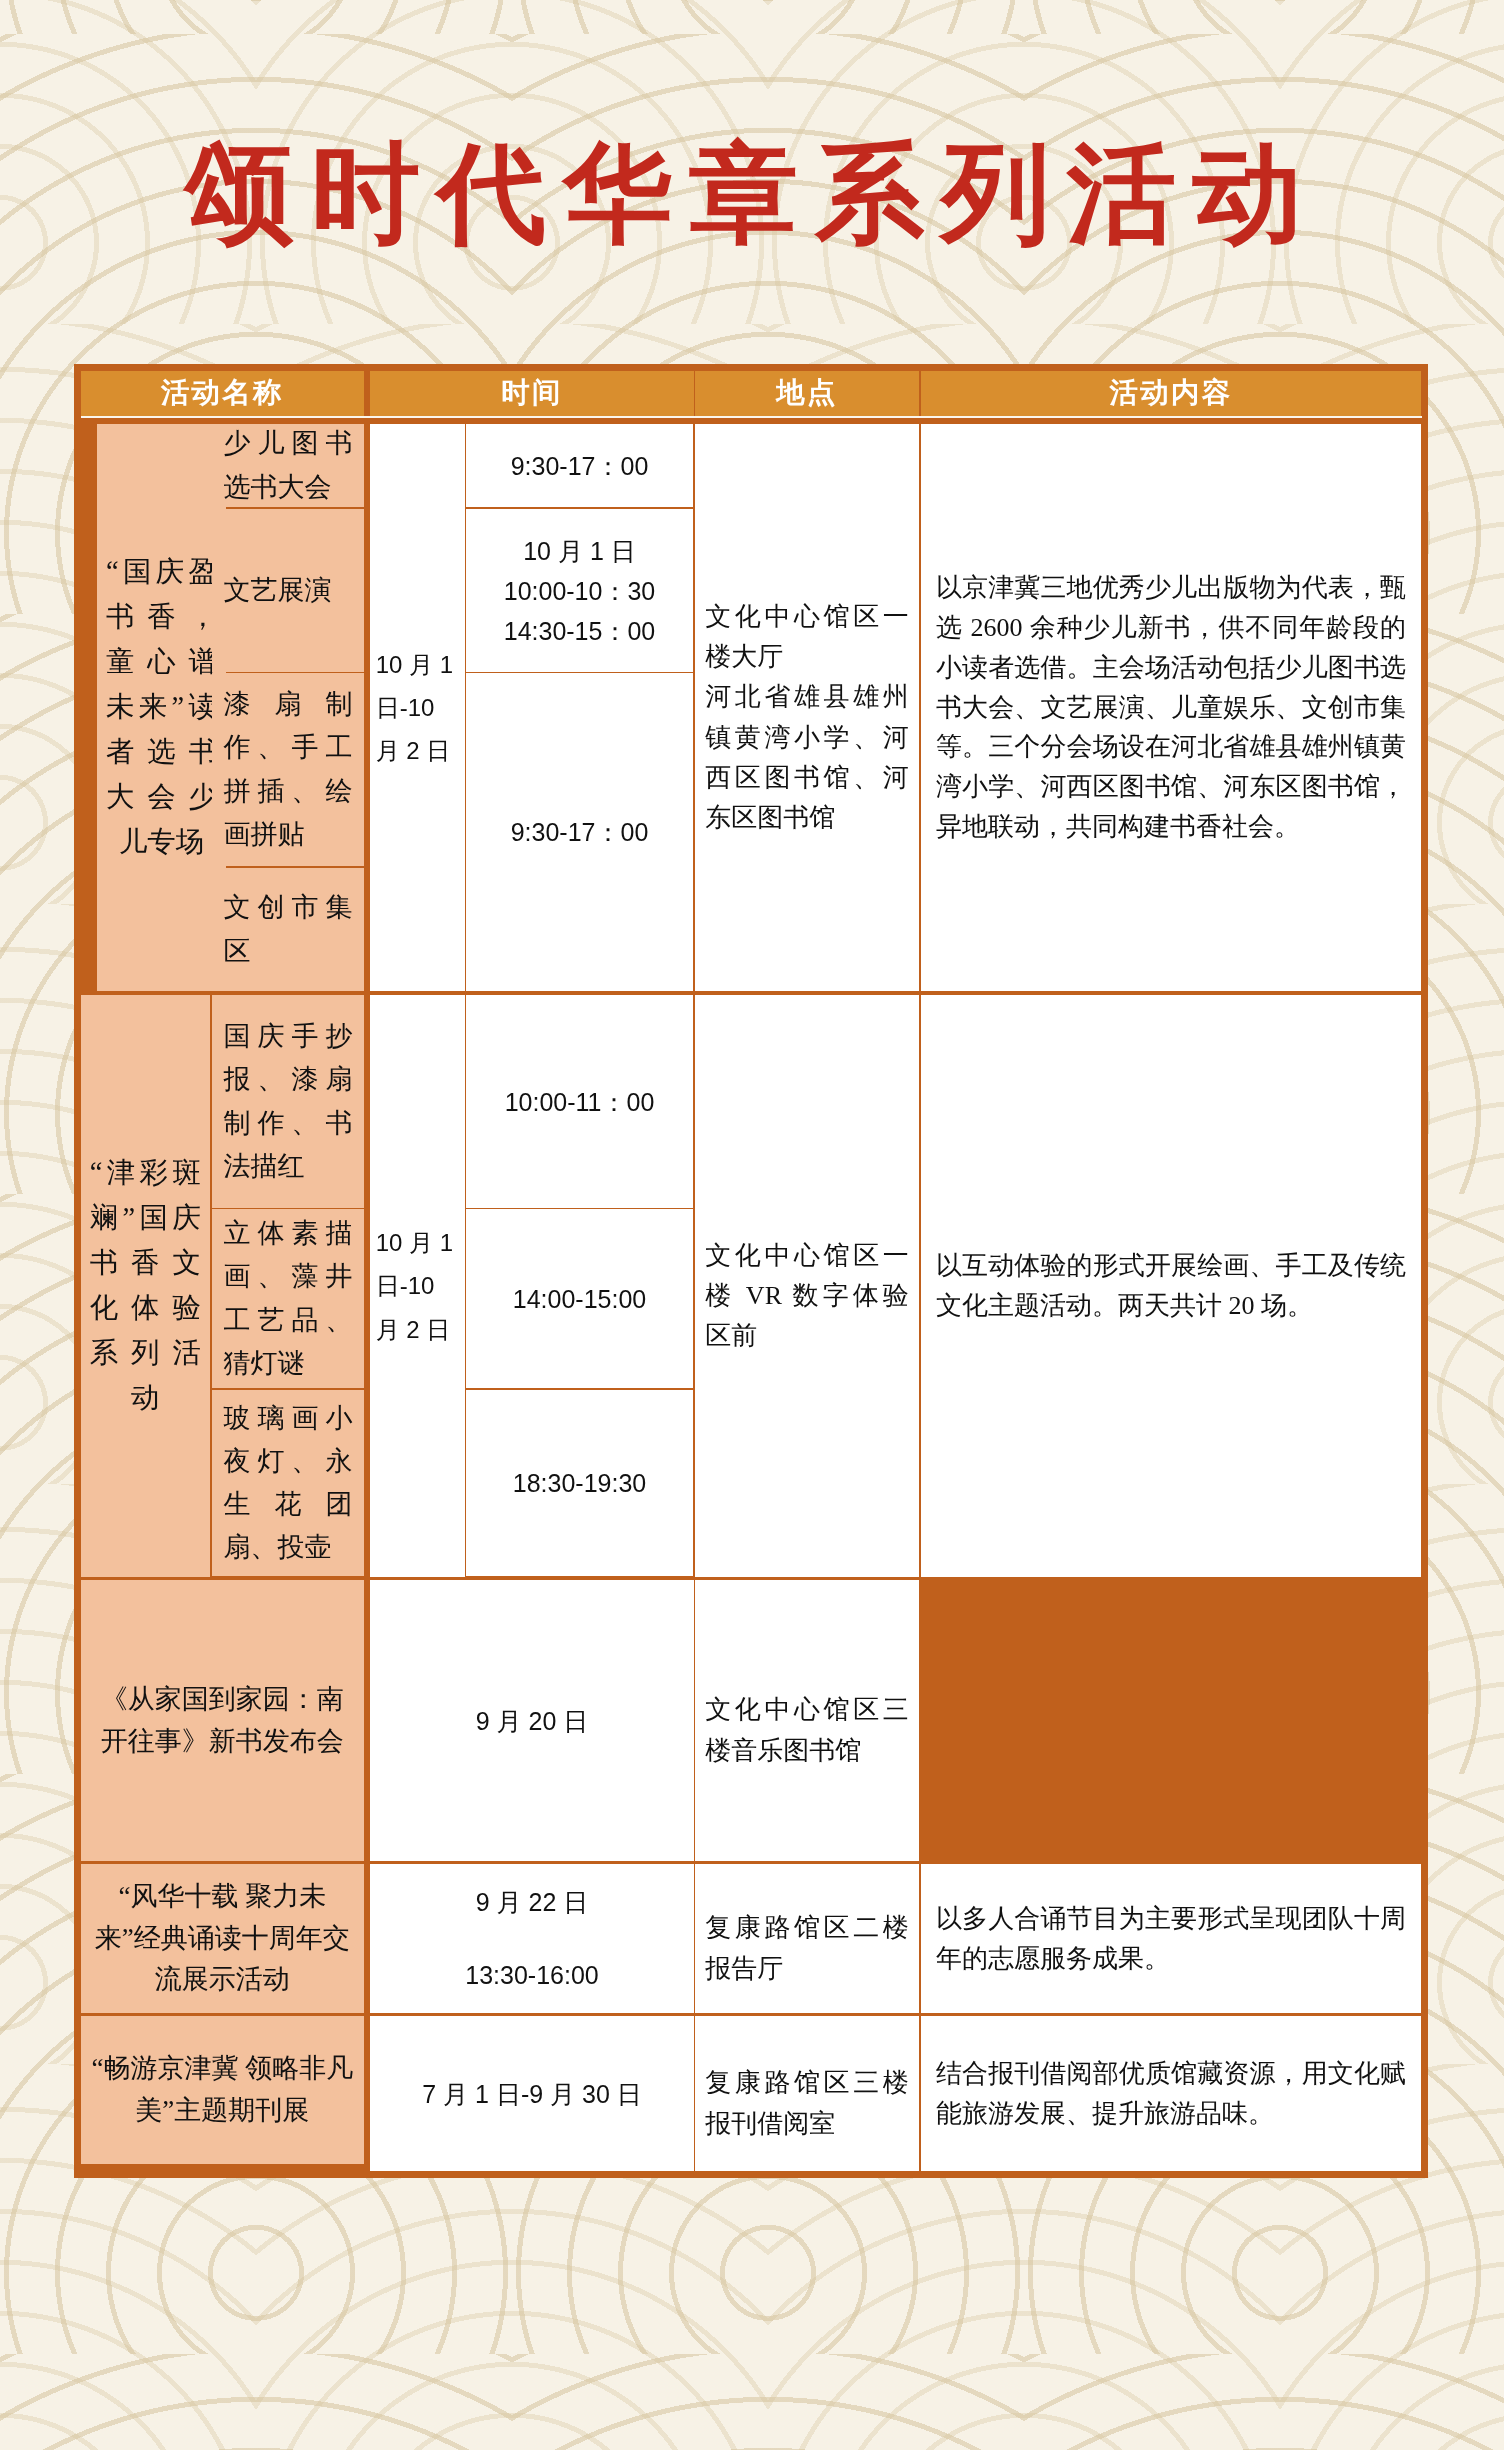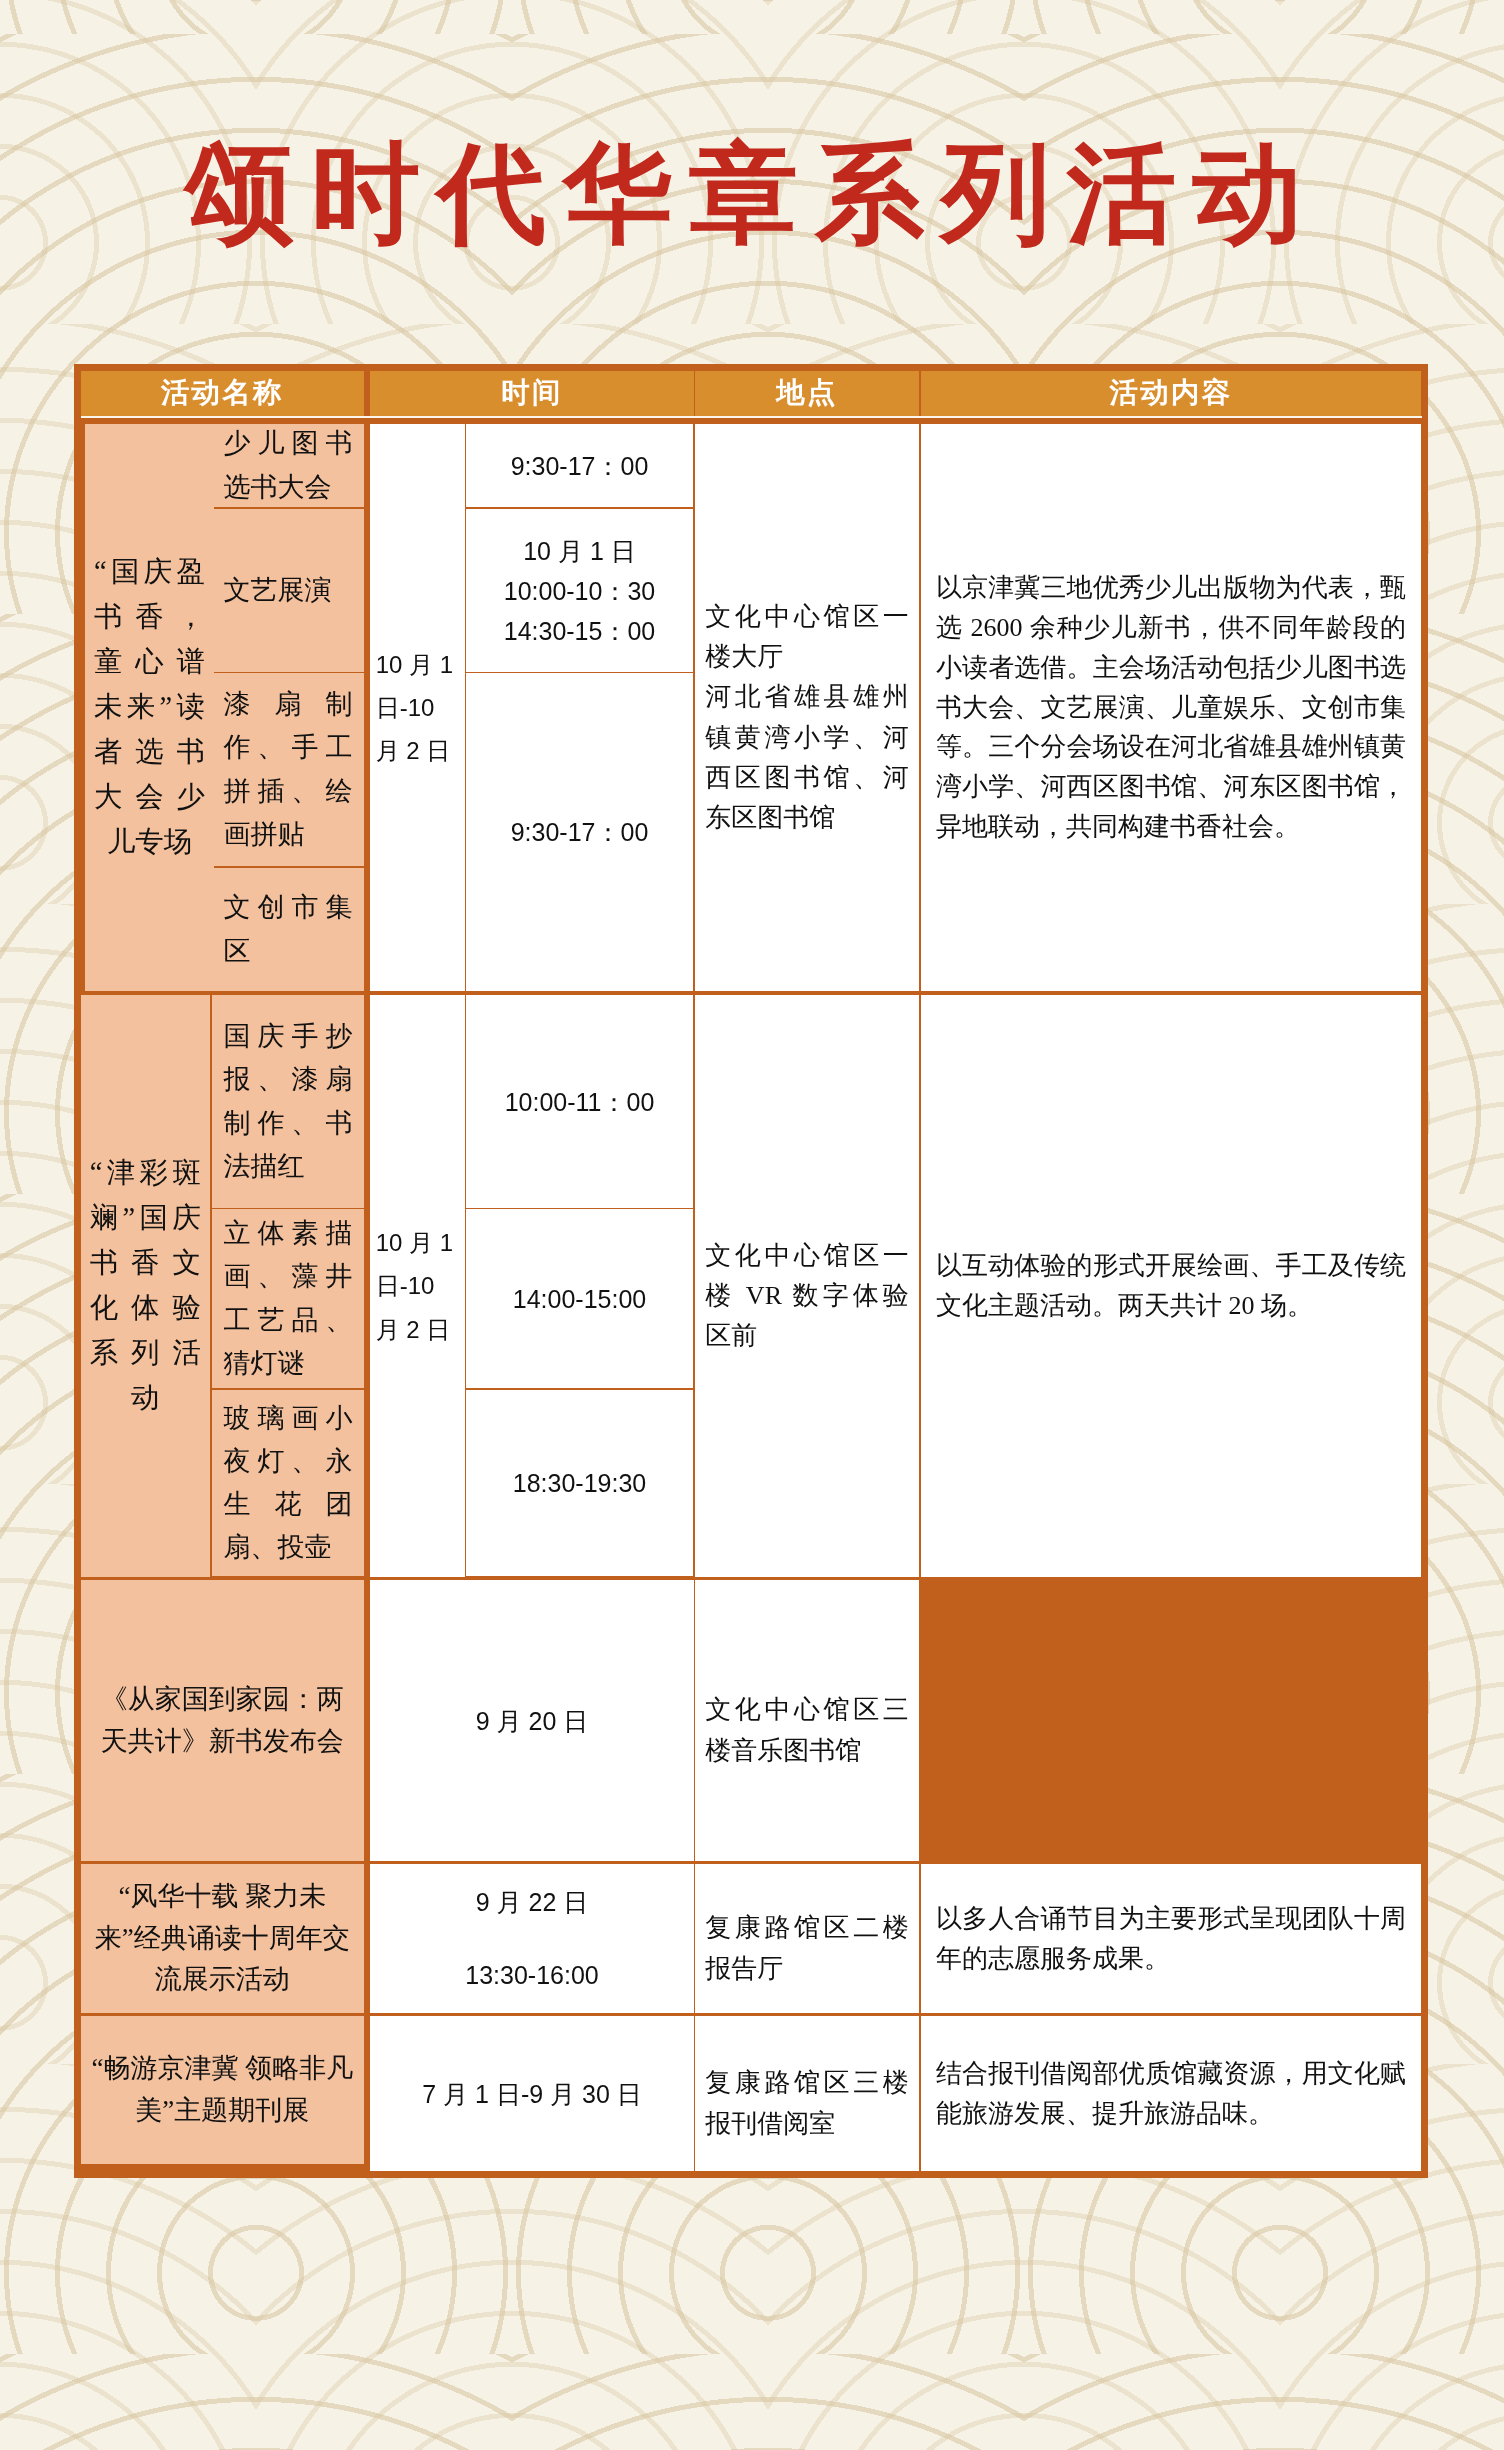--- a/index.html
+++ b/index.html
@@ -67,21 +67,21 @@
       <div class="tx">时间</div>
     </div>
   <div class="cell hdr" style="left:621px;top:6.8px;width:224px;height:45px">
       <div class="tx">地点</div>
     </div>
   <div class="cell hdr" style="left:847px;top:6.8px;width:500px;height:45px">
       <div class="tx">活动内容</div>
     </div>
   <div class="hairline" style="left:6.8px;top:52px;width:1341px;height:1.7px"></div>
 
-  <div class="cell peach name" style="left:11px;top:60px;width:129px;height:567px">
+  <div class="cell peach name" style="left:23px;top:60px;width:129px;height:567px">
       <div class="tx">“国庆盈书香，童心谱未来”读者选书大会少儿专场</div>
     </div>
   <div class="cell peach act" style="left:138px;top:60px;width:152px;height:83px">
       <div class="tx">少儿图书选书大会</div>
     </div>
   <div class="cell peach act" style="left:138px;top:145px;width:152px;height:163px">
       <div class="tx">文艺展演</div>
     </div>
   <div class="cell peach act" style="left:138px;top:309px;width:152px;height:193px">
       <div class="tx">漆扇制作、手工拼插、绘画拼贴</div>
@@ -140,21 +140,21 @@
       <div class="tx">18:30-19:30</div>
     </div>
   <div class="cell white loc" style="left:621px;top:631px;width:224px;height:582px">
       <div class="tx">文化中心馆区一楼 VR 数字体验区前</div>
     </div>
   <div class="cell white cont" style="left:847px;top:631px;width:500px;height:582px">
       <div class="tx">以互动体验的形式开展绘画、手工及传统文化主题活动。两天共计 20 场。</div>
     </div>
 
   <div class="cell peach cname" style="left:6.8px;top:1216px;width:283px;height:281px">
-      <div class="tx">《从家国到家园：两天共计》新书发布会</div>
+      <div class="tx">《从家国到家园：南开往事》新书发布会</div>
     </div>
   <div class="cell white time" style="left:296px;top:1216px;width:324px;height:281px">
       <div class="tx">9 月 20 日</div>
     </div>
   <div class="cell white loc" style="left:621px;top:1216px;width:224px;height:281px">
       <div class="tx">文化中心馆区三楼音乐图书馆</div>
     </div>
 
   <div class="cell peach cname" style="left:6.8px;top:1500px;width:283px;height:149px">
       <div class="tx">“风华十载 聚力未来”经典诵读十周年交流展示活动</div>

